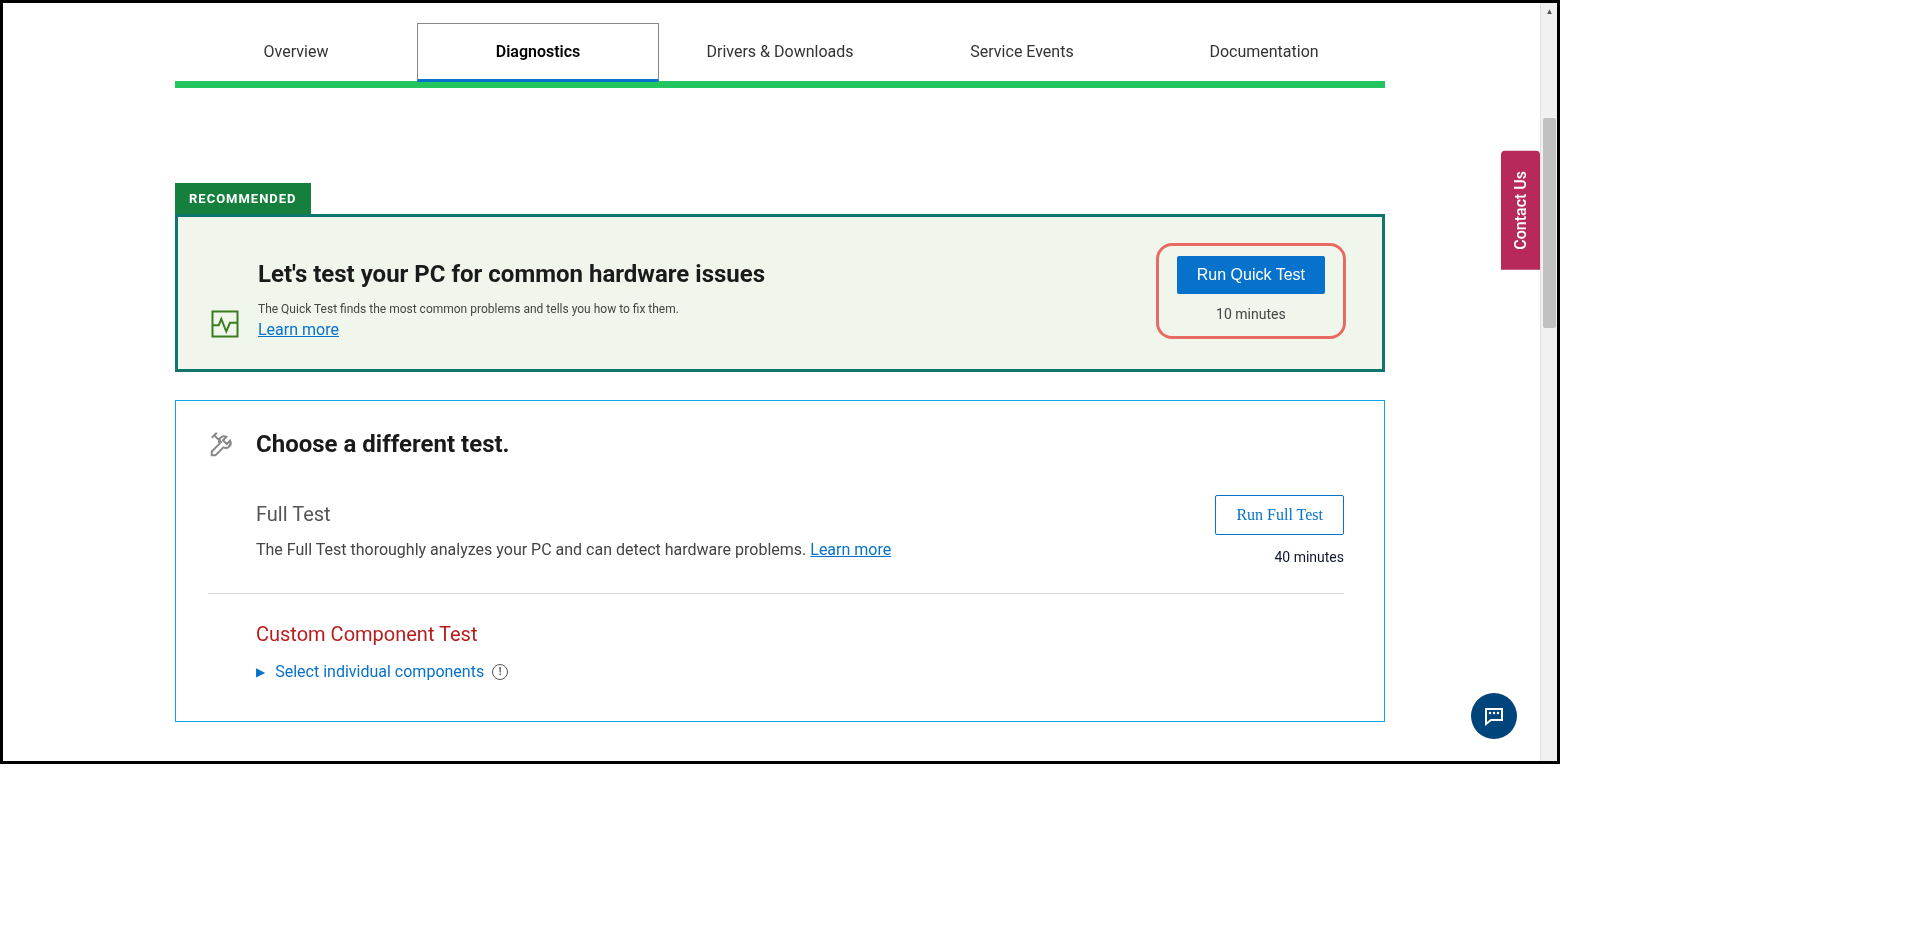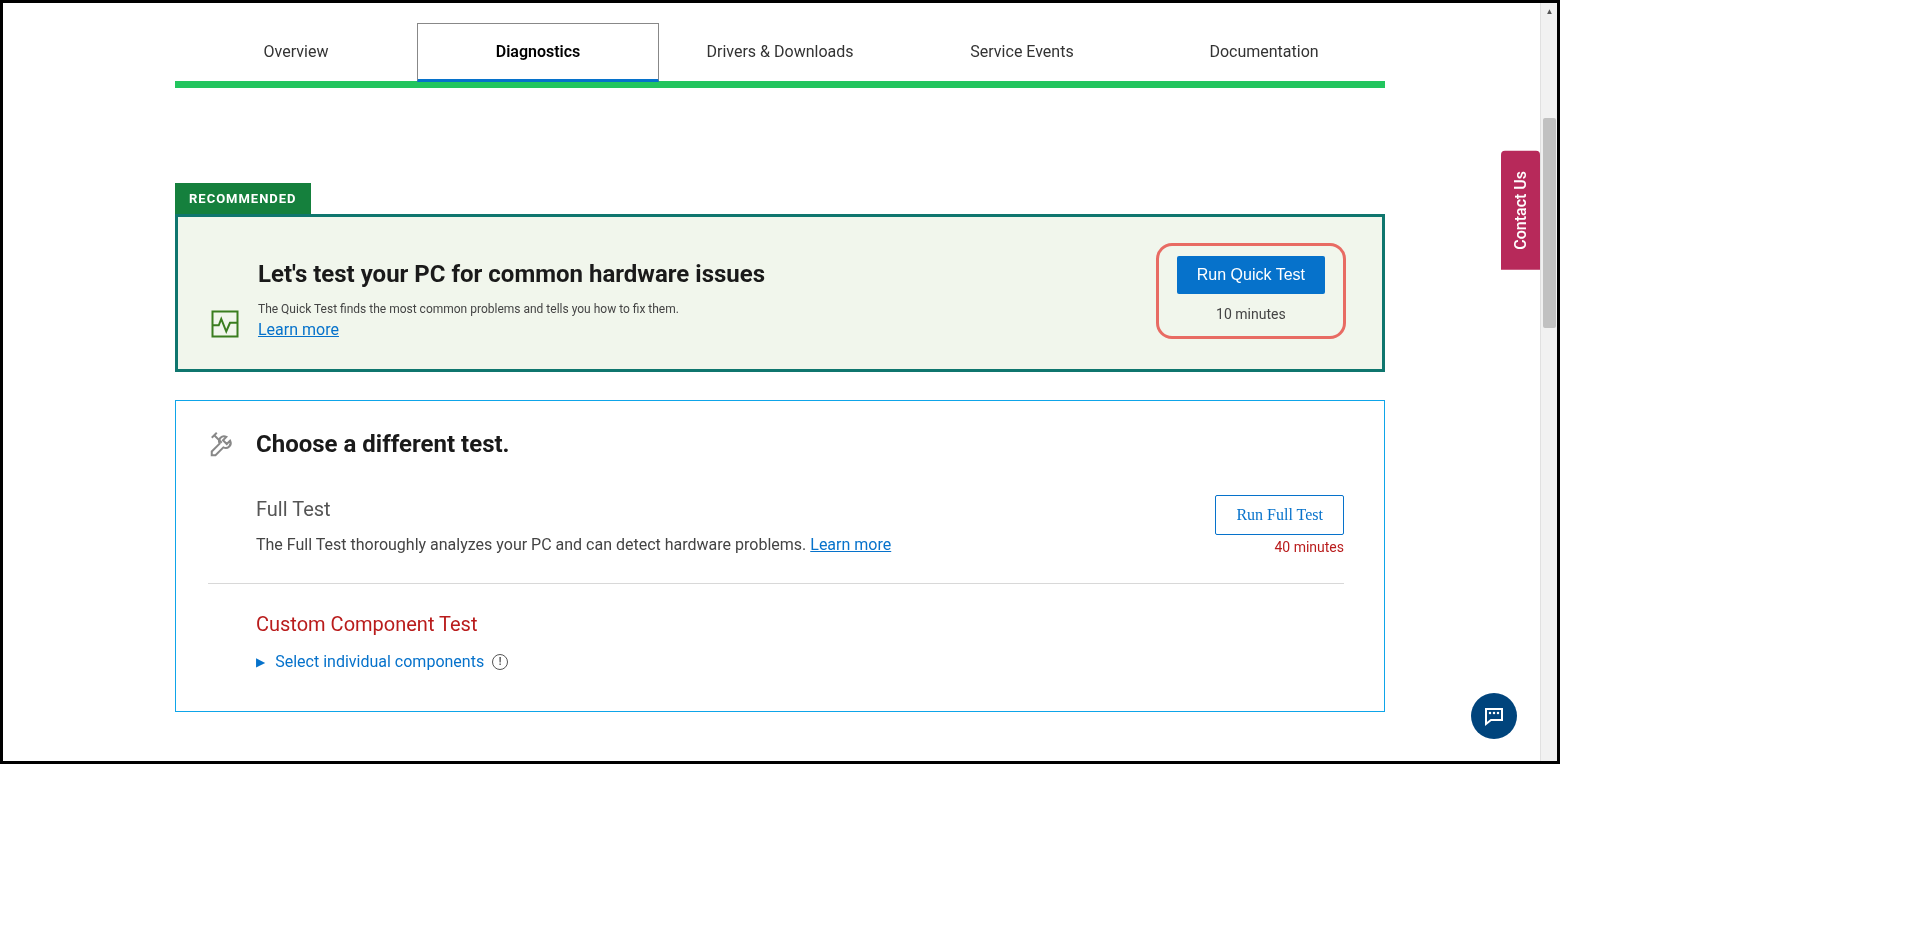--- a/index.html
+++ b/index.html
@@ -193,22 +193,22 @@
       border: 1px solid #0672cb;
       padding: 10px 20px;
       font-size: 16px;
       border-radius: 2px;
       cursor: pointer;
       white-space: nowrap;
       font-family: Liberation Serif, serif;
     }
     .duration-right {
       font-size: 14px;
-      color: #b91c1c;
-      margin-top: 4px;
+      color: #0f172a;
+      margin-top: 14px;
     }
     .custom-row {
       padding-left: 48px;
     }
     .custom-title {
       font-size: 20px;
       color: #b91c1c;
       margin-bottom: 16px;
     }
     .expand-link {

